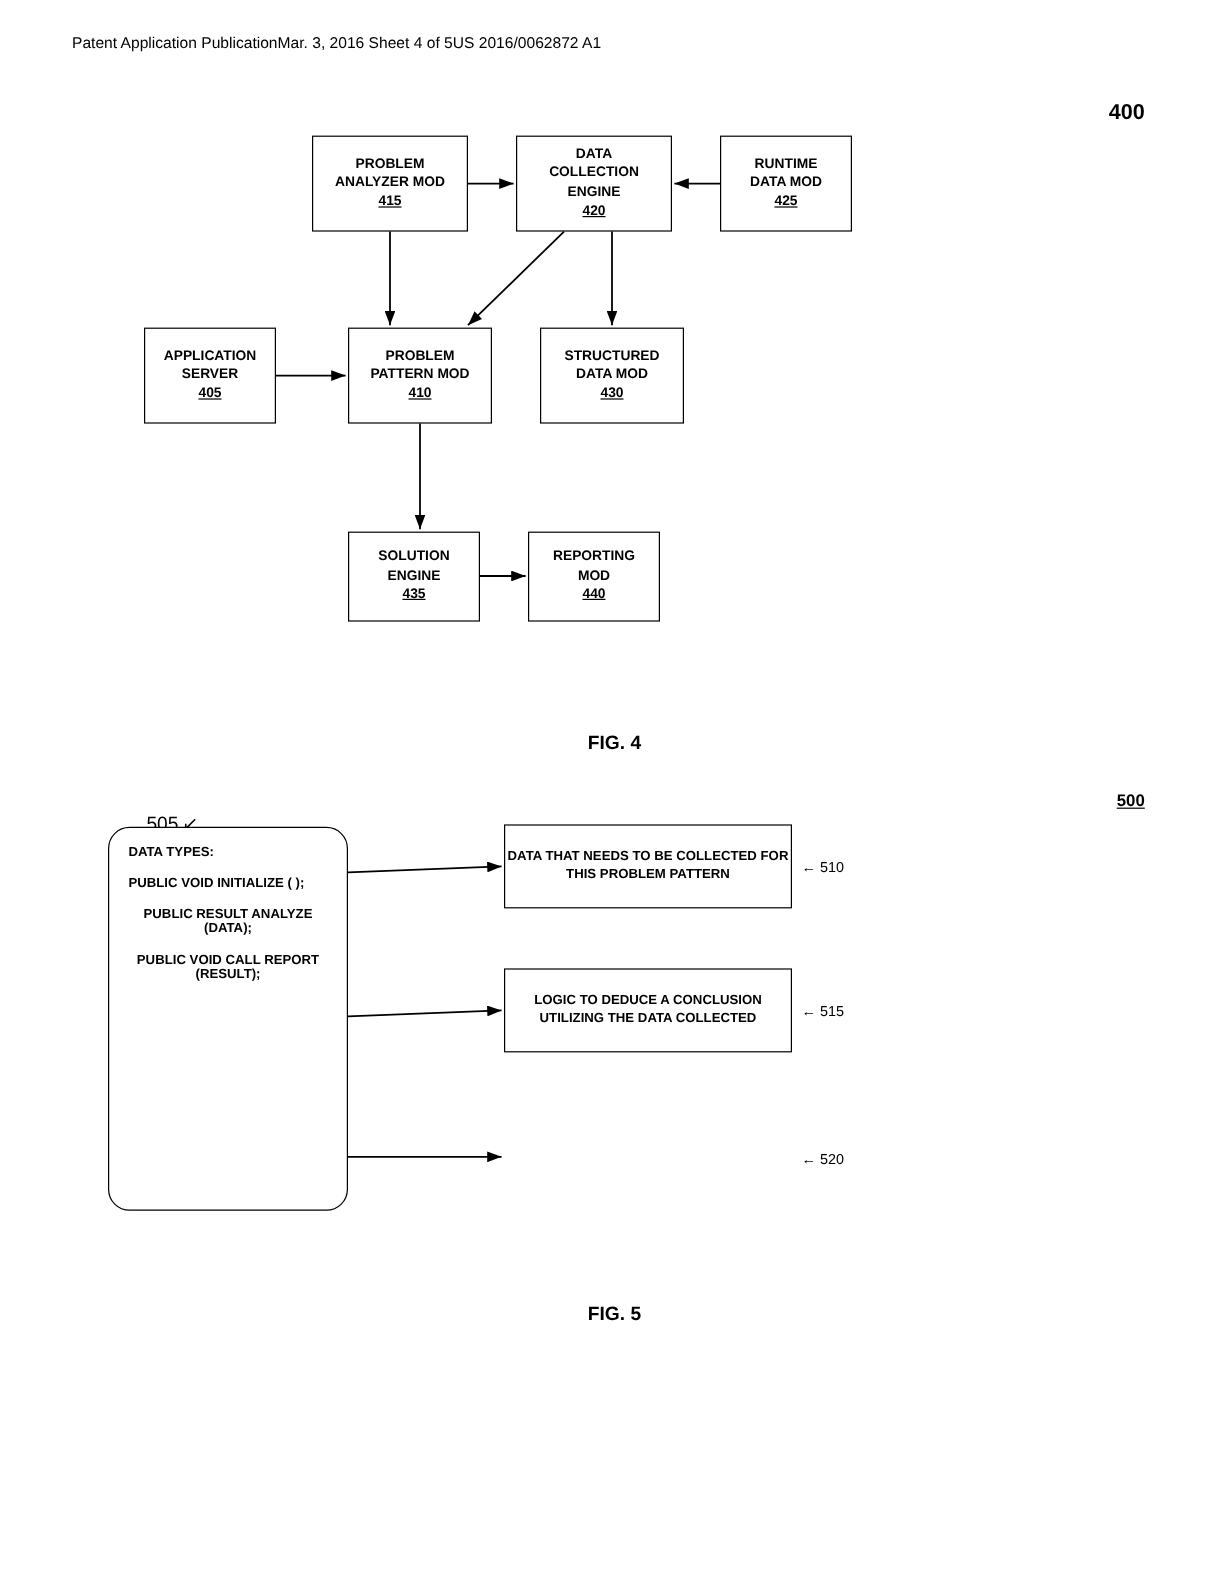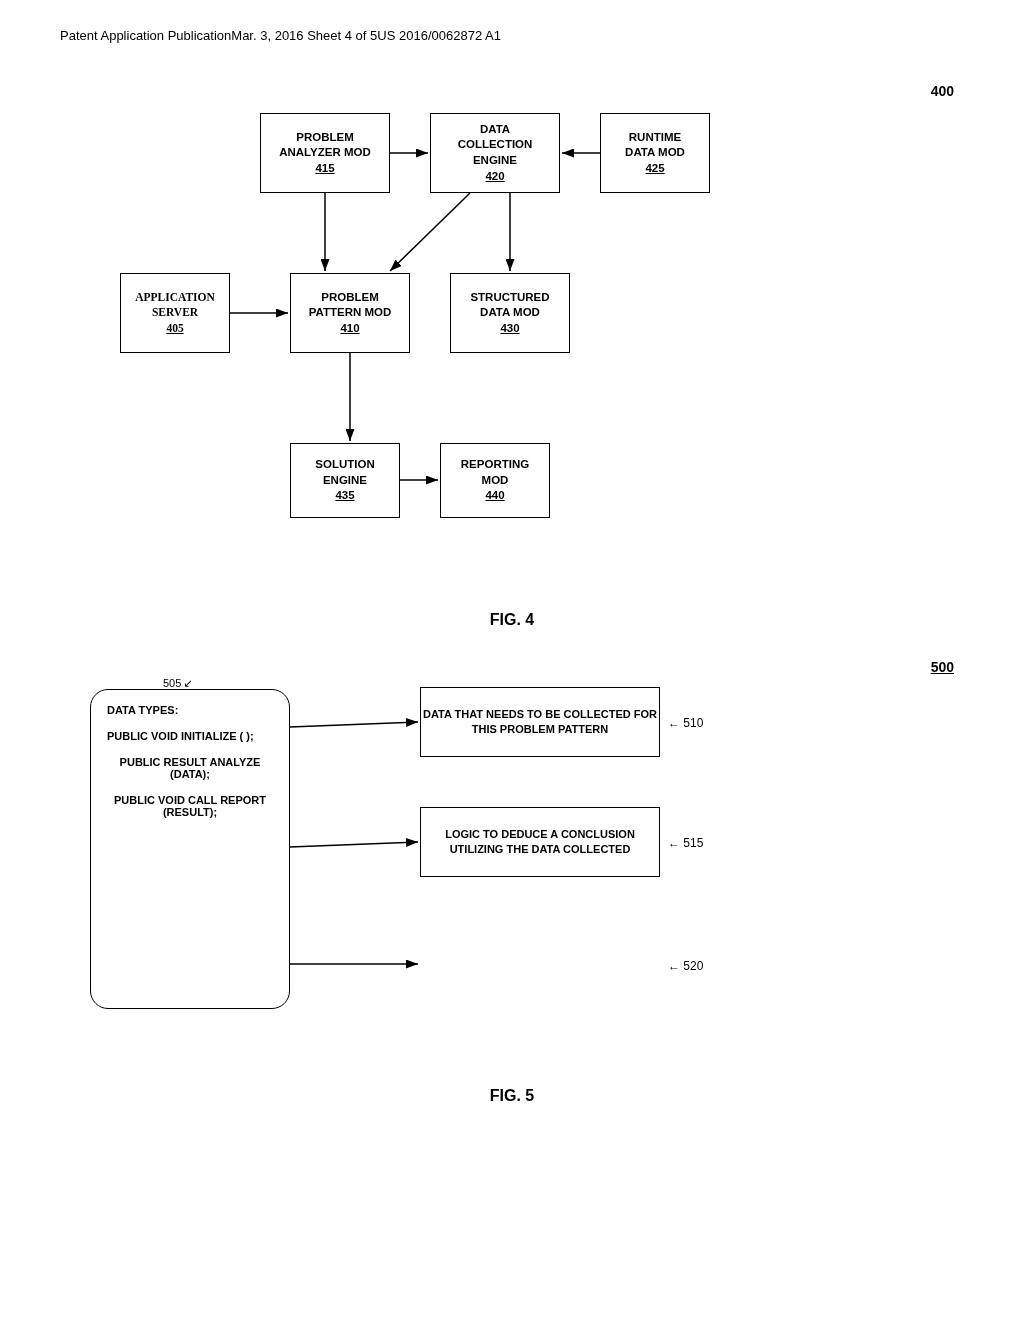--- a/index.html
+++ b/index.html
@@ -103,35 +103,34 @@
       font-weight: bold;
       display: flex;
       align-items: center;
       justify-content: center;
       padding: 6px 1px;
       line-height: 1.4;
     }
 
     .label-400 {
       position: absolute;
+      font-size: 18px;
+      font-weight: bold;
+    }
+
+    .label-500 {
+      position: absolute;
       font-size: 14px;
       font-weight: bold;
-    }
-
-    .label-500 {
-      position: absolute;
-      font-size: 14px;
-      font-weight: bold;
       text-decoration: underline;
     }
 
     .label-505 {
       position: absolute;
-      font-size: 11px;
-      margin-left: 41px;
+      font-size: 16px;
     }
 
     .label-num {
       position: absolute;
       font-size: 12px;
     }
   </style>
 </head>
 <body>
 
@@ -158,21 +157,21 @@
       <span>ENGINE</span>
       <span class="num">420</span>
     </div>
 
     <div class="box" style="left: 540px; top: 30px; width: 110px; height: 80px;">
       <span>RUNTIME</span>
       <span>DATA MOD</span>
       <span class="num">425</span>
     </div>
 
-    <div class="box" style="left: 60px; top: 190px; width: 110px; height: 80px; font-family: Liberation Serif, serif;">
+    <div class="box" style="left: 60px; top: 190px; width: 110px; height: 80px;">
       <span>APPLICATION</span>
       <span>SERVER</span>
       <span class="num">405</span>
     </div>
 
     <div class="box" style="left: 230px; top: 190px; width: 120px; height: 80px;">
       <span>PROBLEM</span>
       <span>PATTERN MOD</span>
       <span class="num">410</span>
     </div>

